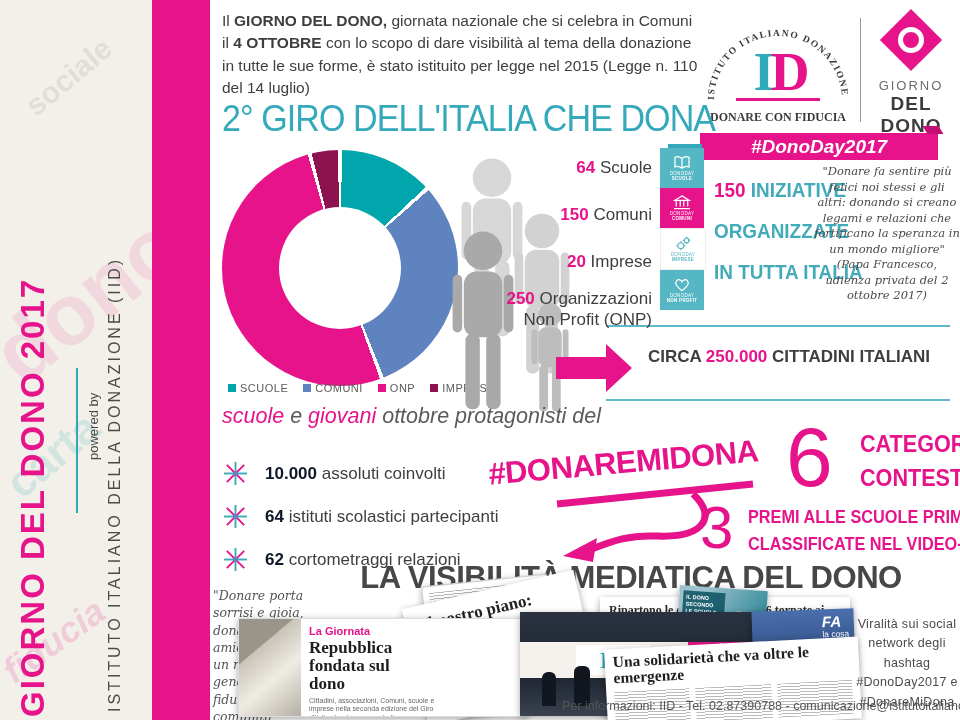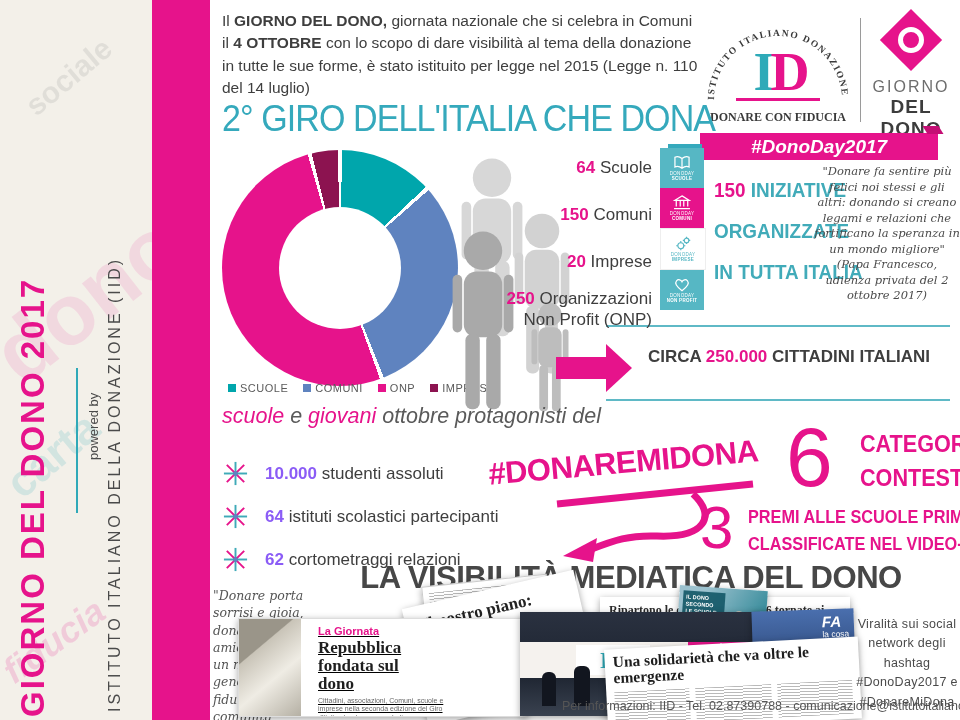--- a/index.html
+++ b/index.html
@@ -23,21 +23,21 @@
   
   .intro{position:absolute;left:222px;top:10px;width:478px;font-size:15.5px;line-height:1.45;color:#3E3E3E;}
   .intro b{font-weight:bold;}
   .logo-iid{position:absolute;left:698px;top:4px;width:160px;height:130px;}
   .logo-div{position:absolute;left:860px;top:18px;width:1px;height:104px;background:#9a9a9a;}
   .logo-gdd{position:absolute;left:864px;top:10px;width:94px;height:122px;text-align:center;}
   .diamond{width:44px;height:44px;background:#E6138B;margin:8px auto 16px auto;transform:rotate(45deg);
            position:relative;}
   .diamond::after{content:"";position:absolute;left:9px;top:9px;width:16px;height:16px;
            border:5px solid #fff;border-radius:50%;}
-  .gdd-l1{font-size:16px;letter-spacing:2px;color:#6d6d6d;}
+  .gdd-l1{font-size:13px;letter-spacing:2px;color:#6d6d6d;}
   .gdd-l2{font-size:19px;letter-spacing:1px;color:#3c3c3c;font-weight:bold;}
   .ribbon{position:absolute;left:700px;top:133px;width:238px;height:27px;background:#E6138B;
           color:#fff;font-size:19px;font-style:italic;font-weight:800;text-align:center;line-height:27px;}
   .ribbon::after{content:"";position:absolute;right:-3px;top:-7px;width:16px;height:8px;
           background:#c40e74;transform:skewX(32deg);}
   
   .main-title{position:absolute;left:222px;top:98px;font-size:37px;color:#35A9BC;letter-spacing:-1px;
           transform:scaleX(.92);transform-origin:left;white-space:nowrap;}
   .title-tab{position:absolute;left:668px;top:144px;width:34px;height:12px;background:#35A9BC;}
   
@@ -74,21 +74,21 @@
   .arrow-head{position:absolute;left:606px;top:344px;width:0;height:0;
         border-left:26px solid #E6138B;border-top:24px solid transparent;border-bottom:24px solid transparent;}
   .reach{position:absolute;left:638px;top:345px;width:302px;text-align:center;font-size:17px;
         font-weight:bold;color:#3E3E3E;line-height:1.45;}
   .reach b{color:#E6138B;}
   
   .prota{position:absolute;left:222px;top:402px;font-style:italic;font-size:21.5px;color:#5a5a5a;
         line-height:1.32;white-space:nowrap;}
   .prota .pk{color:#E6138B;}
   .crow{position:absolute;left:222px;display:flex;align-items:center;gap:16px;font-size:17px;color:#3E3E3E;}
-  .crow b{color:#8b5cf6;text-align:right;}
+  .crow b{color:#0f172a;text-align:right;}
   .c1{top:460px}.c2{top:503px}.c3{top:546px}
   .hashtag{position:absolute;left:488px;top:445px;font-size:31px;font-weight:800;color:#E6138B;
         letter-spacing:-.5px;transform:rotate(-5deg);white-space:nowrap;}
   .harrow{position:absolute;left:545px;top:478px;}
   .cat-num{position:absolute;left:786px;top:415px;font-size:84px;color:#E6138B;line-height:1;}
   .cat-l1{position:absolute;left:860px;top:430px;font-size:24px;font-weight:bold;color:#E6138B;
         transform:scaleX(.9);transform-origin:left;white-space:nowrap;}
   .cat-l2{position:absolute;left:860px;top:464px;font-size:24px;font-weight:bold;color:#E6138B;
         transform:scaleX(.9);transform-origin:left;}
   .prz-num{position:absolute;left:700px;top:498px;font-size:60px;color:#E6138B;line-height:1;}
@@ -101,21 +101,21 @@
         font-weight:800;color:#474747;letter-spacing:-.5px;transform:scaleX(.97);}
   .matt{position:absolute;left:213px;top:587px;width:130px;font-family:"DejaVu Serif",serif;
         font-style:italic;font-size:12.5px;color:#555;line-height:1.38;}
   .tile{position:absolute;background:#fff;box-shadow:0 2px 7px rgba(0,0,0,.35);}
   .fake{background:repeating-linear-gradient(to bottom,#b9b9b9 0 1px,transparent 1px 3px);}
   .t-notes{left:425px;top:580px;width:112px;height:66px;transform:rotate(-6deg);border:1px solid #ccc;padding:6px;}
   .t-nostro{left:413px;top:588px;width:160px;height:100px;transform:rotate(-13deg);padding:10px 8px;
         font-family:"Liberation Serif",serif;font-weight:bold;font-size:17px;color:#222;line-height:1.15;overflow:hidden;}
   .t-rep{left:238px;top:618px;width:288px;height:97px;border:1px solid #ddd;display:flex;overflow:hidden;}
   .rep-photo{width:62px;height:100%;background:linear-gradient(140deg,#9a9589 30%,#c9c4b8 31%,#efece4 60%,#b5b0a4);}
-  .rep-body{padding:6px 17px;flex:1;text-decoration:underline;}
+  .rep-body{padding:6px 8px;flex:1;}
   .rep-kick{color:#E6138B;font-weight:bold;font-size:11px;margin-bottom:2px;}
   .rep-head{font-family:"Liberation Serif",serif;font-weight:bold;font-size:17px;color:#1e1e1e;
         line-height:1.05;width:110px;}
   .rep-txt{font-size:7px;color:#666;margin-top:4px;width:130px;line-height:1.25;}
   .t-studio{left:520px;top:612px;width:268px;height:104px;background:linear-gradient(#2a3140,#1d2430 60%,#3a4250);overflow:hidden;}
   .st-band{position:absolute;left:0;top:30px;width:100%;height:36px;background:#f5f2ee;display:flex;align-items:center;}
   .st-id{width:74px;height:30px;margin-left:56px;background:#fff;text-align:center;font-family:"Liberation Serif",serif;
         font-weight:bold;font-size:24px;line-height:30px;}
   .st-id .i{color:#2EAAB8}.st-id .d{color:#E6138B}
   .st-pink{width:66px;height:34px;margin-left:38px;background:#E6138B;color:#fff;font-size:6px;text-align:center;
@@ -316,21 +316,21 @@
   <div class="crow c1">
     <svg width="27" height="27" viewBox="0 0 28 28">
         <g stroke-width="2">
           <line x1="14" y1="2" x2="14" y2="26" stroke="#3FAAB8"></line>
           <line x1="2" y1="14" x2="26" y2="14" stroke="#3FAAB8"></line>
           <line x1="5" y1="5" x2="23" y2="23" stroke="#E6138B"></line>
           <line x1="23" y1="5" x2="5" y2="23" stroke="#E6138B"></line>
           <circle cx="14" cy="14" r="2.6" fill="#5F83BF" stroke="none"></circle>
         </g>
       </svg>
-    <span><b>10.000</b> <span>studenti assoluti</span></span>
+    <span><b>10.000</b> <span>assoluti coinvolti</span></span>
   </div>
   <div class="crow c2">
     <svg width="27" height="27" viewBox="0 0 28 28">
         <g stroke-width="2">
           <line x1="14" y1="2" x2="14" y2="26" stroke="#3FAAB8"></line>
           <line x1="2" y1="14" x2="26" y2="14" stroke="#3FAAB8"></line>
           <line x1="5" y1="5" x2="23" y2="23" stroke="#E6138B"></line>
           <line x1="23" y1="5" x2="5" y2="23" stroke="#E6138B"></line>
           <circle cx="14" cy="14" r="2.6" fill="#5F83BF" stroke="none"></circle>
         </g>

